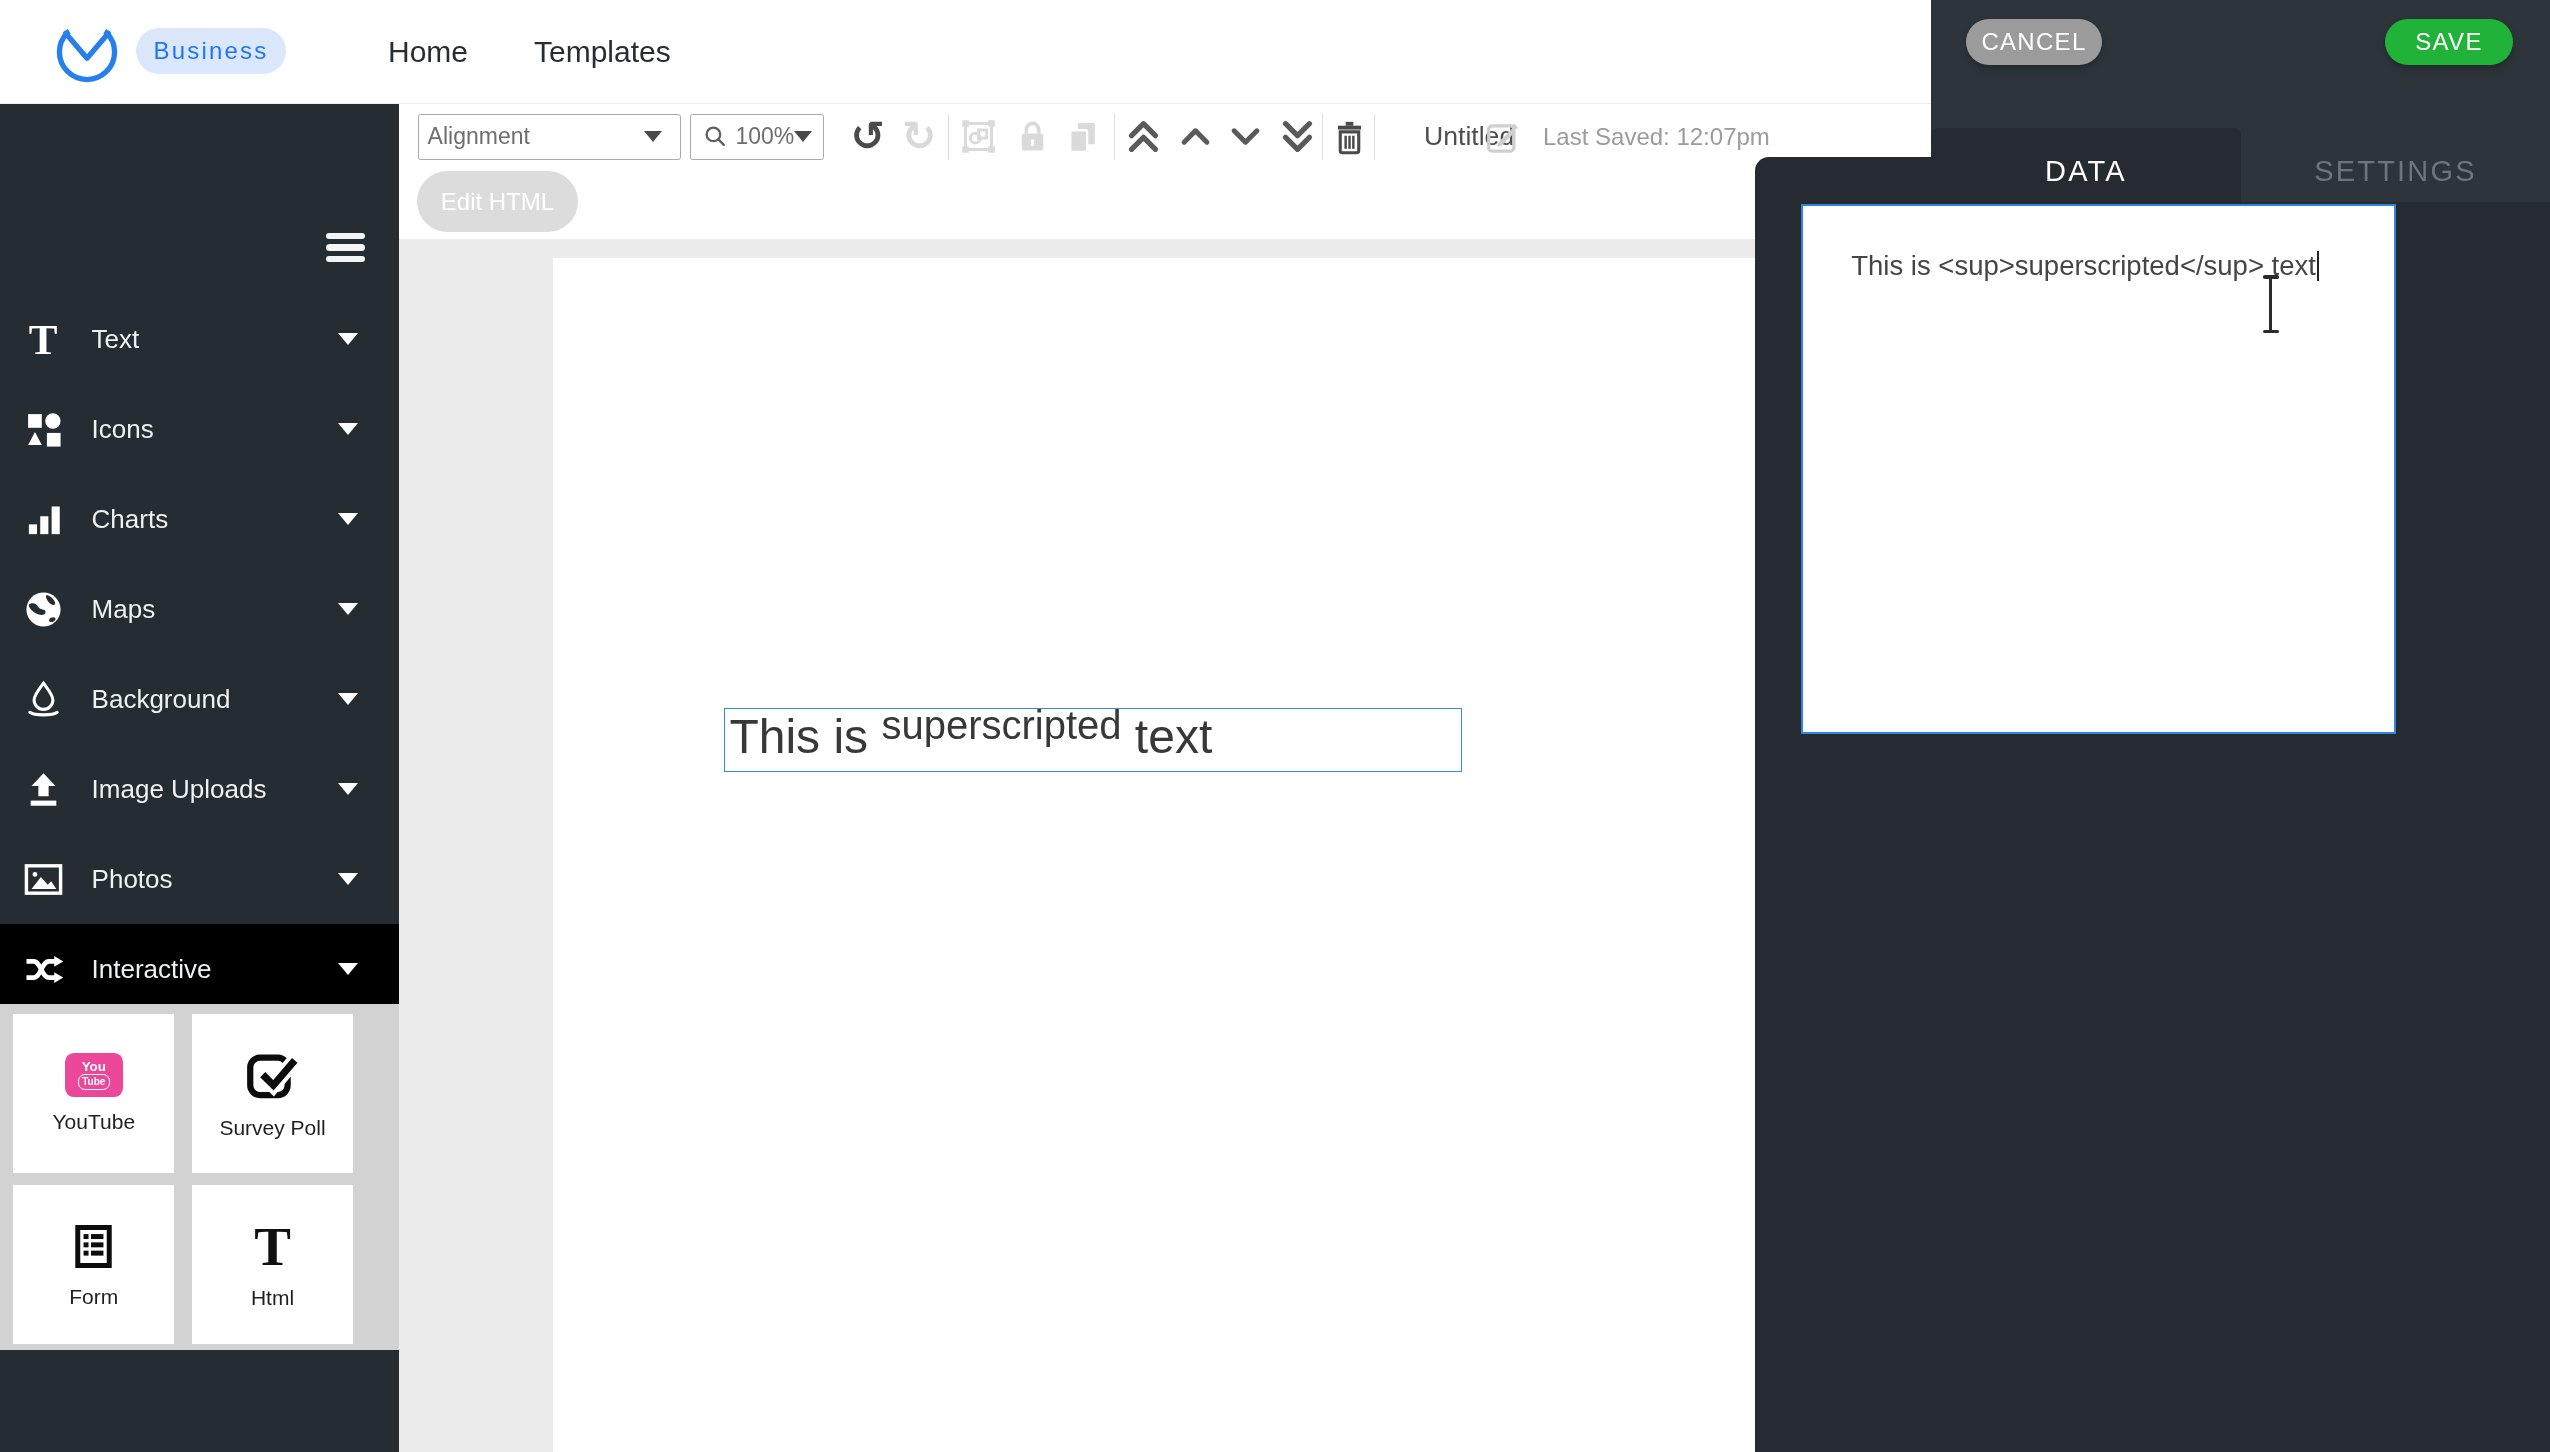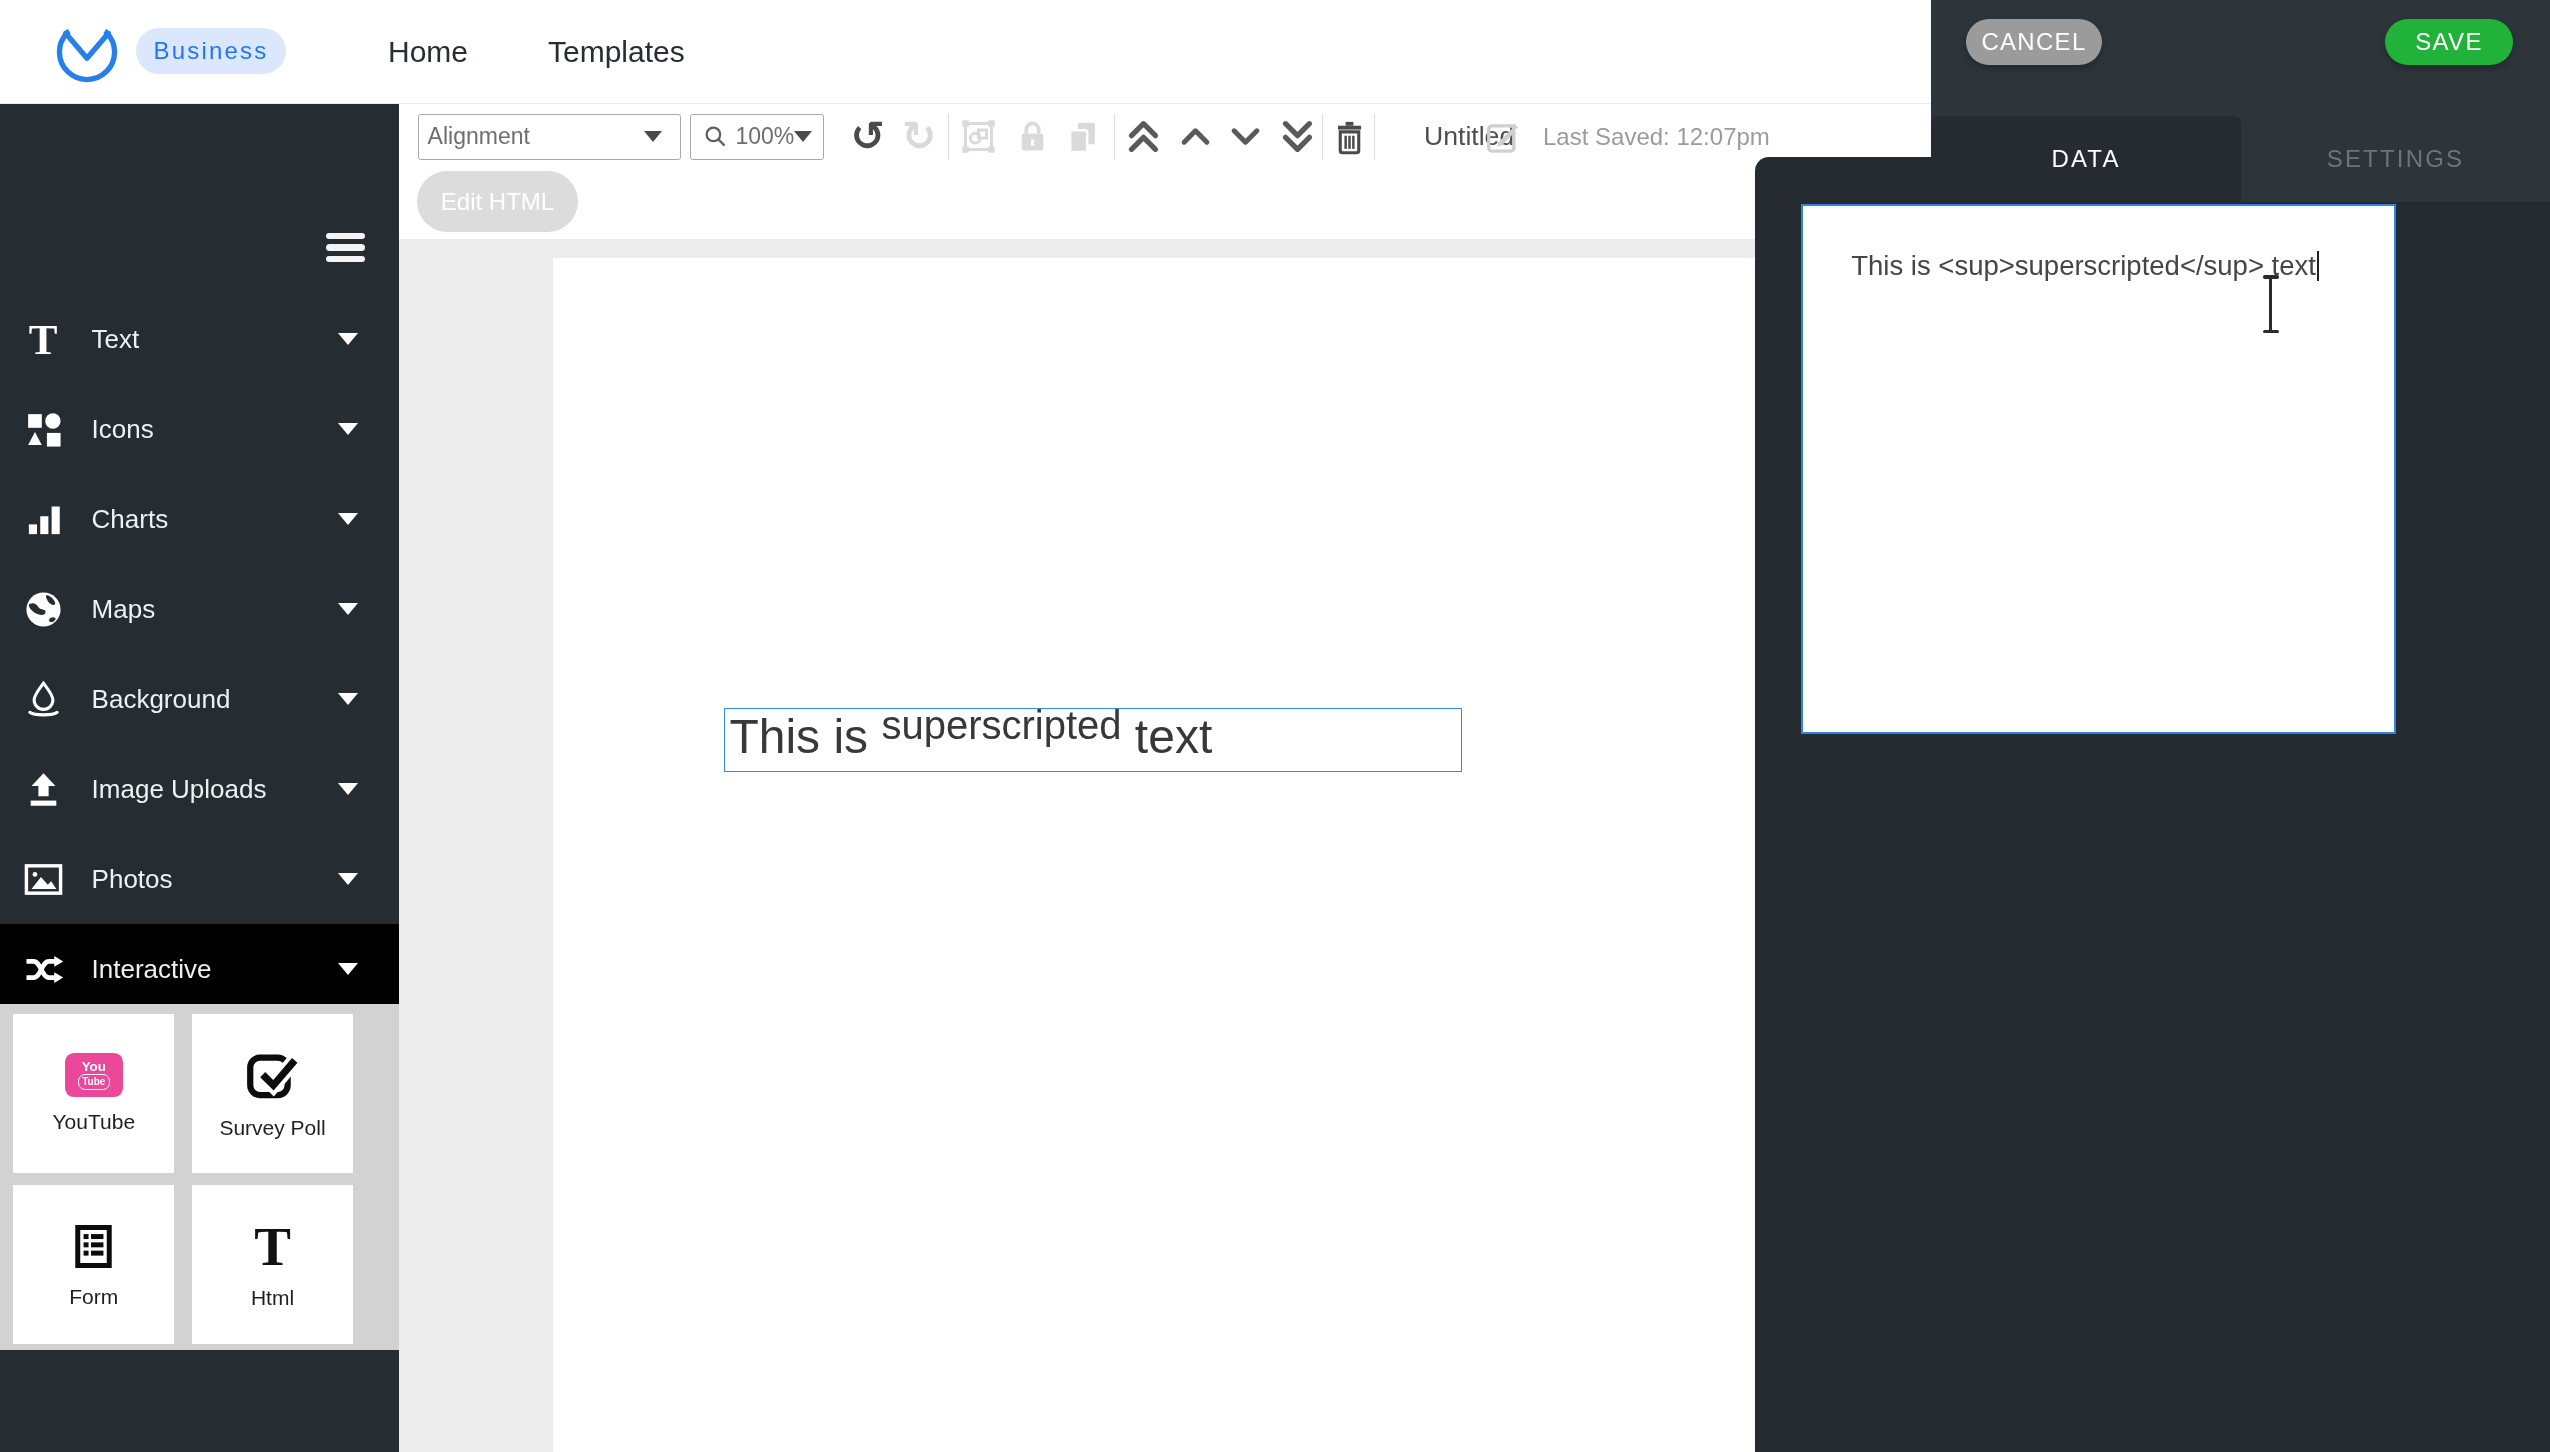--- a/index.html
+++ b/index.html
@@ -8,21 +8,21 @@
   .screen { position:relative; width:2550px; height:1453px; overflow:hidden; background:#fff; }
   .abs { position:absolute; }
 
   
   .header { left:0; top:0; width:2550px; height:104px; background:#fff; border-bottom:0.9px solid #ececec; }
   .logo { left:55px; top:19.5px; width:64px; height:64px; }
   .brand-badge { left:136px; top:27.5px; width:150px; height:46px; background:#dbe7fc; border-radius:23px;
                  display:flex; align-items:center; justify-content:center;
                  color:#2276f5; font-size:24px; letter-spacing:2.2px; font-weight:500; }
   .nav-item { top:0; height:104px; display:flex; align-items:center; font-size:30px; color:#272d33; cursor:pointer; }
-  .nav-home { left:388px; } .nav-templates { left:548px;text-align:right; }
+  .nav-home { left:388px; } .nav-templates { left:534px;text-align:right; }
 
   
   .sidebar { left:0; top:104px; width:399px; height:1349px; background:#262d32; }
   .hamburger { left:326px; top:129px; width:39px; cursor:pointer; }
   .hamburger div { width:39px; height:6.2px; background:#f2f4f5; border-radius:3.5px; margin-bottom:5.3px; }
   .side-rows { left:0; top:190px; width:399px; }
   .side-row { position:relative; width:399px; height:90px; display:flex; align-items:center; cursor:pointer; }
   .side-row.selected { background:#1f2529; }
   .side-row.expanded { background:#000; }
   .side-icon { width:44px; height:44px; margin-left:21px; display:flex; align-items:center; justify-content:center; flex:0 0 auto; }
@@ -60,22 +60,22 @@
   .page { left:553px; top:258px; width:1202px; height:1195px; background:#fff; }
   .canvas-textbox { left:724px; top:708px; width:738px; height:64px; border:1.8px solid #2f8fe8; background:#fff;
                     display:flex; align-items:baseline; padding-left:4.4px; cursor:move;
                     font-size:48px; color:#383838; white-space:pre; }
   .canvas-sup { font-size:40px; position:relative; top:-14px; }
 
   
   .panel-body { left:1755px; top:157px; width:795px; height:1296px; background:#252b31; border-top-left-radius:14px; }
   .panel-top { left:1931px; top:0; width:619px; height:116px; background:#2d353b; }
   .tab-strip { left:1931px; top:116px; width:619px; height:86px; background:#2d353b; }
-  .tab { position:absolute; top:0; height:86px; display:flex; align-items:center; justify-content:center;
-         font-size:24px; letter-spacing:2.2px; cursor:pointer; }
+  .tab { position:absolute; top:12px; height:86px; display:flex; align-items:center; justify-content:center;
+         font-size:29px; letter-spacing:2.2px; cursor:pointer; }
   .tab-data { left:0; width:310px; background:#252b31; border-radius:7px 7px 0 0; color:#fff; }
   .tab-settings { left:310px; width:309px; color:#6c757b; }
   .btn { position:absolute; top:18.6px; height:46px; border-radius:26.6px; display:flex; align-items:center; justify-content:center;
          color:#fff; font-size:24px; letter-spacing:1.3px; cursor:pointer; border:none; }
   .btn-cancel { left:35px; width:136px; background:#9b9b9b; box-shadow:0 3.5px 7px rgba(0,0,0,.25); }
   .btn-save { left:454px; width:128px; background:#21b23a; box-shadow:0 3.5px 7px rgba(0,0,0,.25); }
   .data-textarea { left:1801px; top:204px; width:595px; height:530px; background:#fff; border:2.7px solid #2e86e0;
                    padding:12.4px 17.7px; font-size:27.5px; color:#454545; cursor:text; white-space:pre-wrap; }
   .text-caret { display:inline-block; width:1.8px; height:30px; background:#222; vertical-align:text-bottom; margin-left:0.9px; }
 

